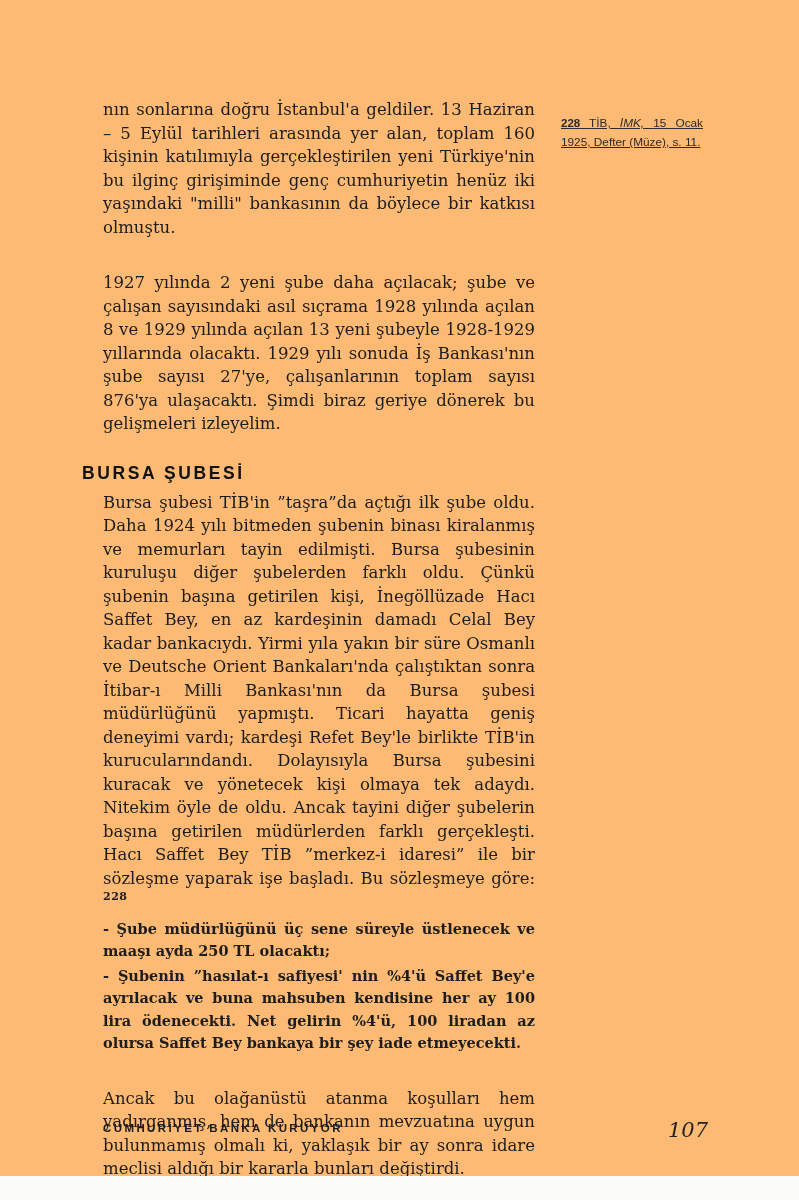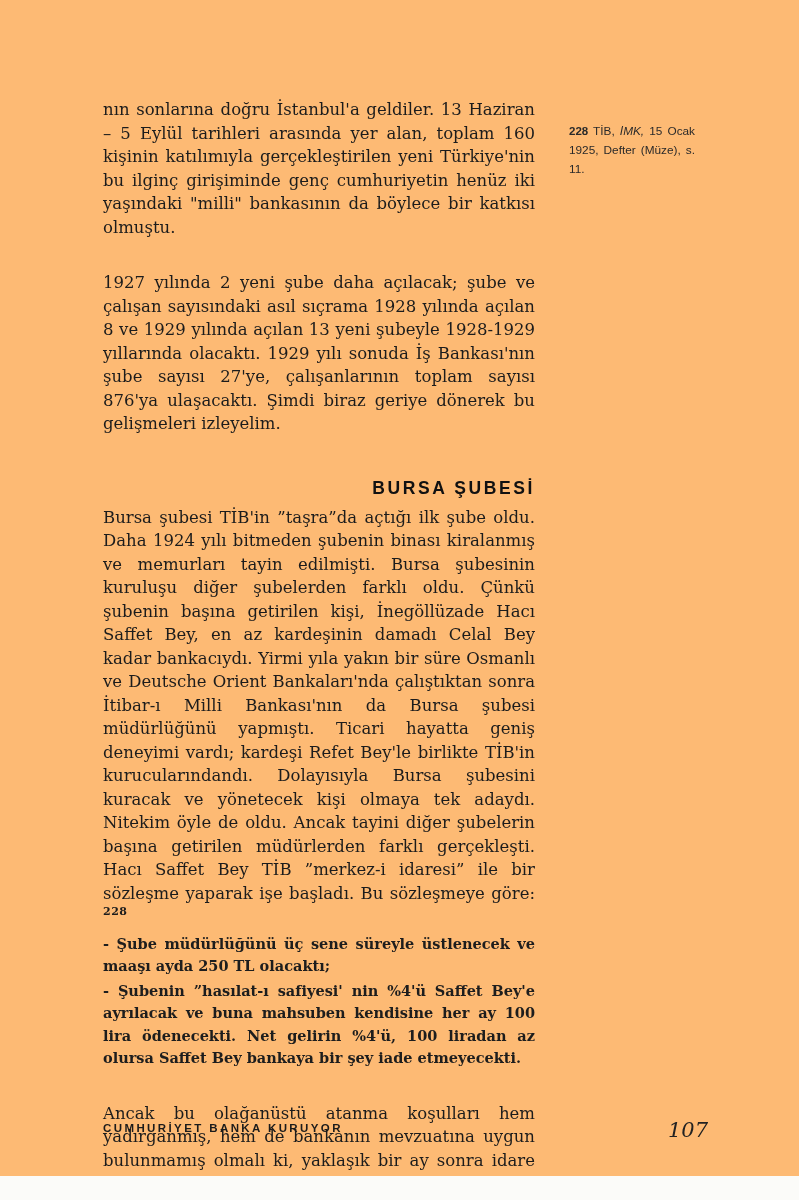--- a/index.html
+++ b/index.html
@@ -24,27 +24,26 @@
   }
   .body-par {
     margin: 0;
     font-size: 16.5px;
     line-height: 23.5px;
     text-align: justify;
     color: #1c1c1c;
   }
   .space-before { margin-top: 32px; }
   .section-heading {
-    margin: 42px 0 7px -21px;
+    margin: 27px 0 7px -21px;
     font-family: "Liberation Sans", sans-serif;
     font-weight: bold;
     font-size: 17.5px;
     letter-spacing: 2.6px;
     color: #111;
-    text-align: right;
   }
   .list-par {
     margin: 2px 0 0 0;
     font-size: 14.5px;
     line-height: 22.5px;
     font-weight: bold;
     text-align: justify;
     color: #1d1d1d;
   }
   .list-block { margin-top: 4px; }
@@ -57,26 +56,27 @@
     vertical-align: super;
     letter-spacing: 0.5px;
   }
   .sidenotes {
     position: absolute;
     left: 553px;
     top: 106px;
     width: 158px;
   }
   .sidenote {
-    margin: 16px;
+    margin: 8px;
     font-family: "Liberation Sans", sans-serif;
     font-size: 11.8px;
     line-height: 19px;
     text-align: justify;
     color: #2a2a2a;
+    text-decoration: underline;
   }
   .sn-marker {
     font-weight: bold;
     font-size: 11.5px;
   }
   .sn-italic { font-style: italic; }
   .footer-title {
     position: absolute;
     left: 103px;
     top: 1122px;

